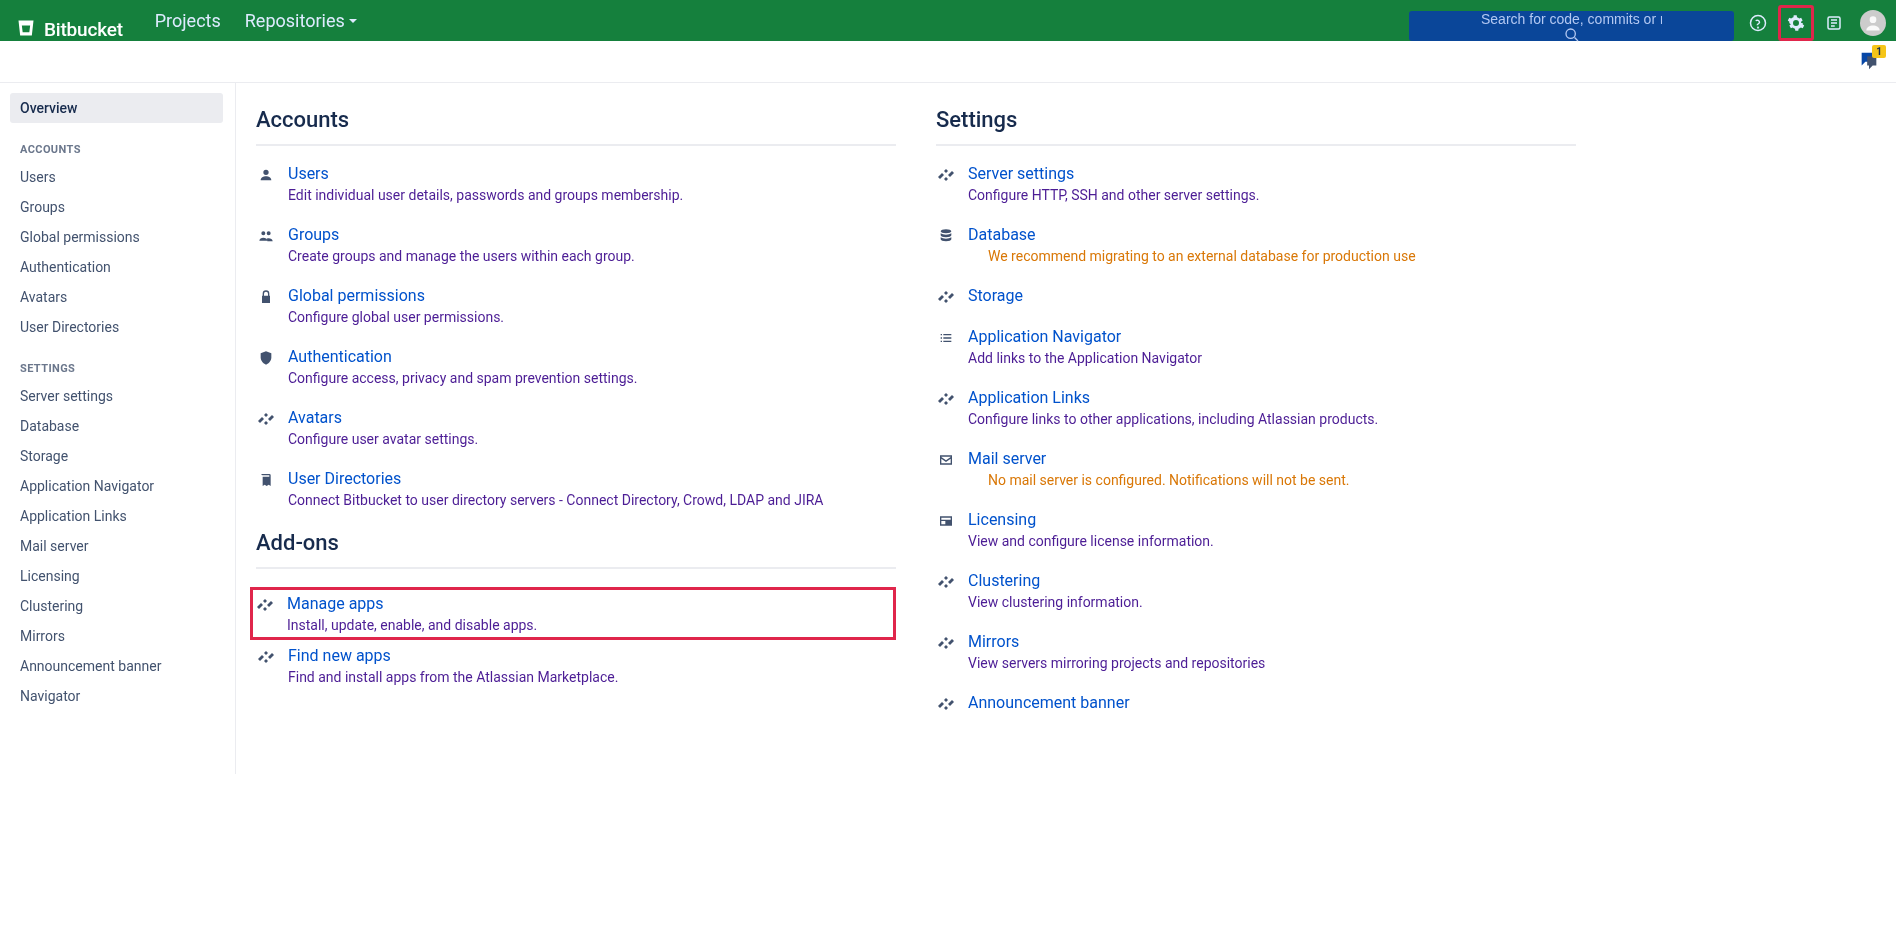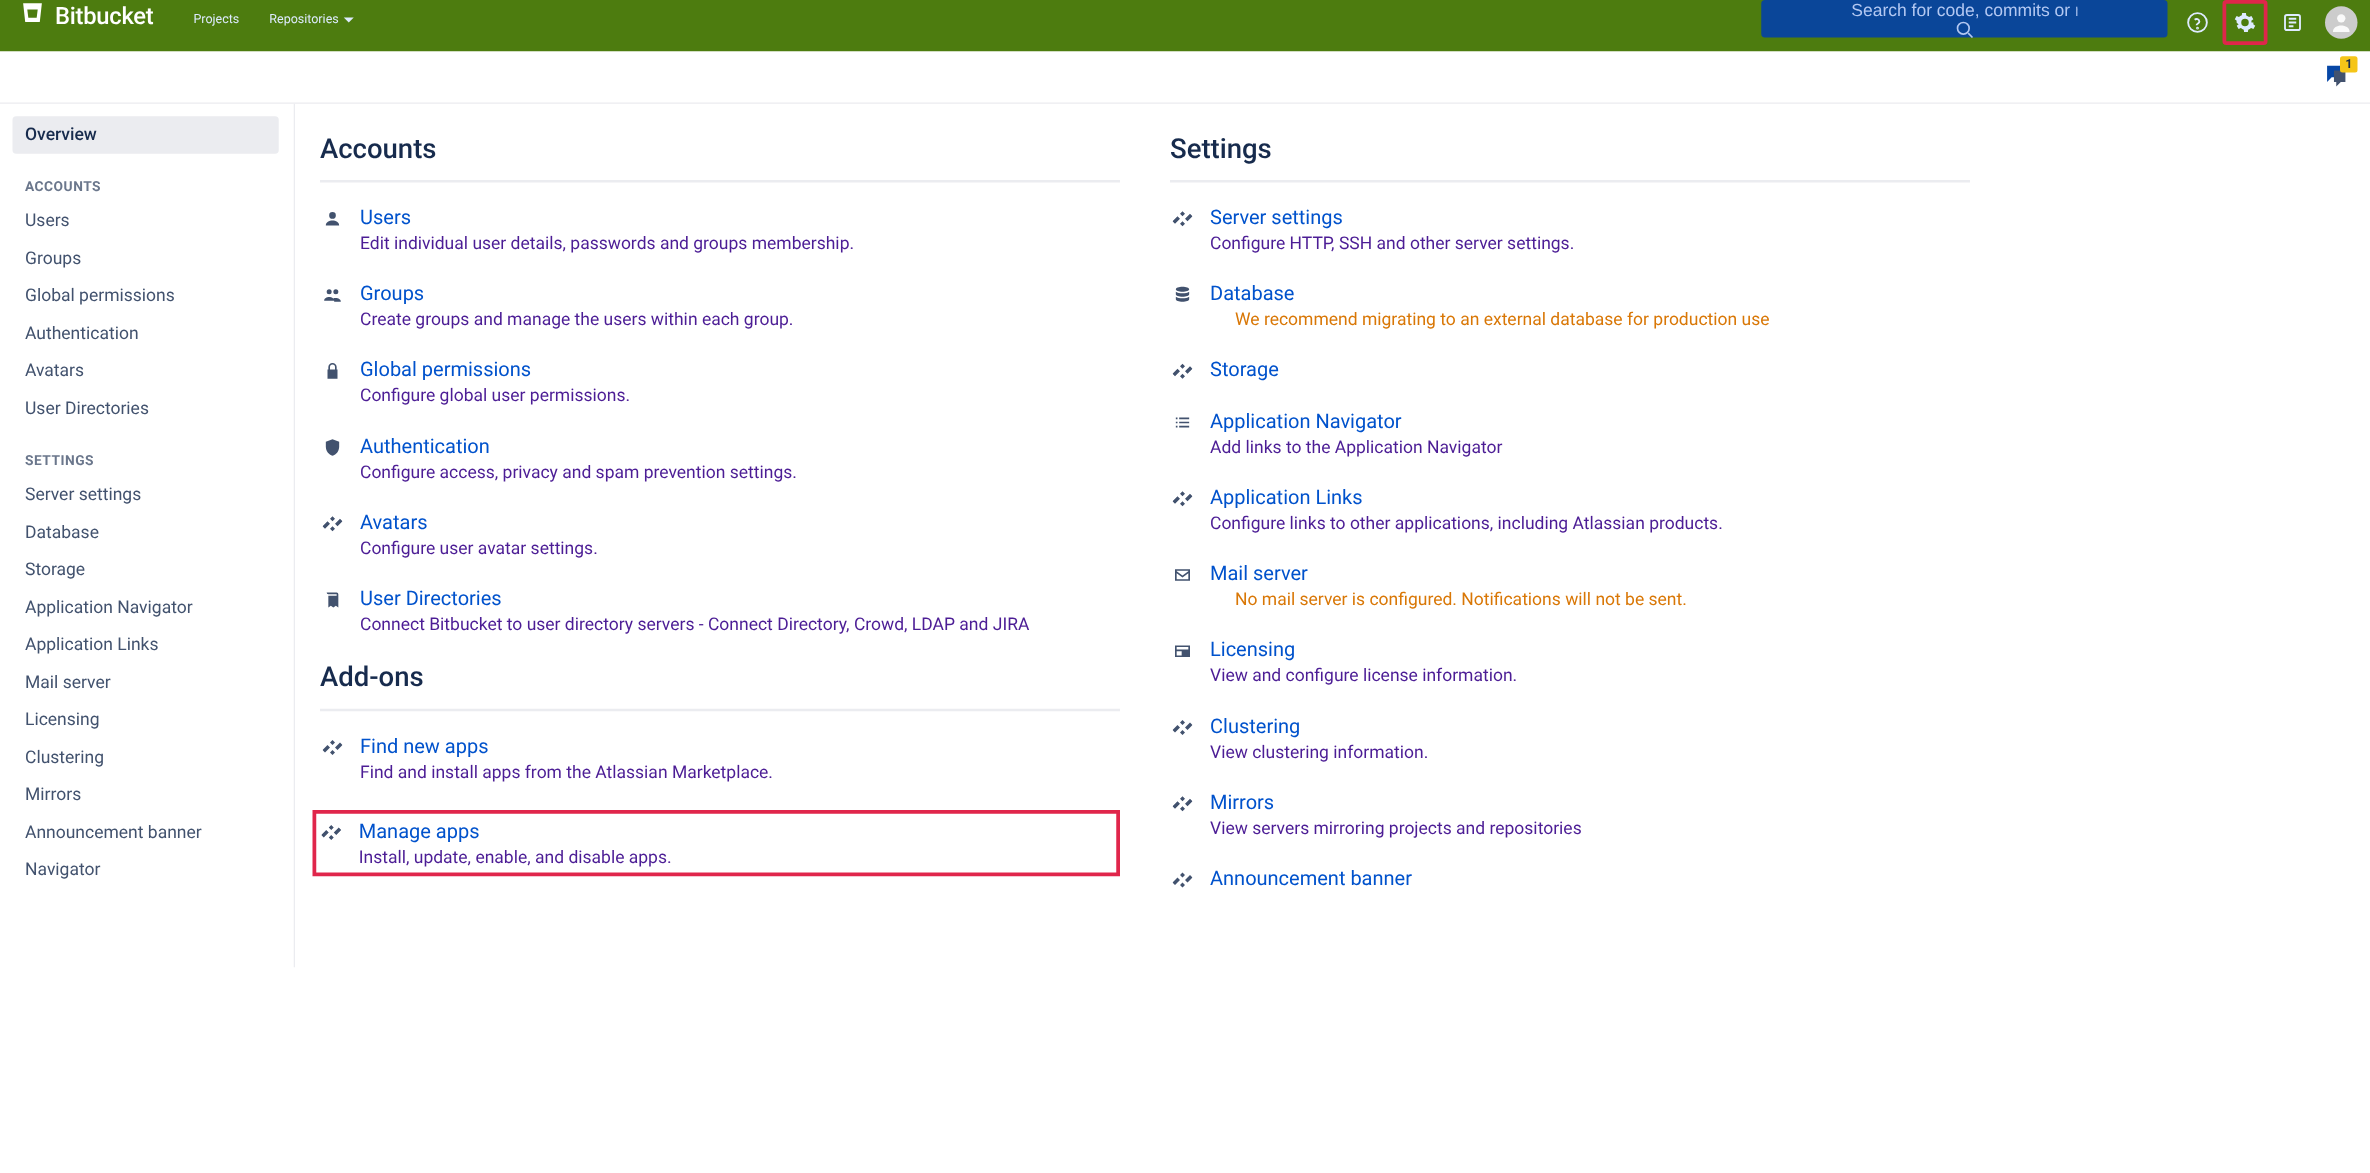--- a/index.html
+++ b/index.html
@@ -1,22 +1,22 @@
 <!DOCTYPE html>
 <html><head>
 <meta charset="utf-8">
 <style>
 * { box-sizing: border-box; margin: 0; padding: 0; }
 body { font-family: -apple-system, BlinkMacSystemFont, "Segoe UI", Roboto, sans-serif; font-size: 14px; color: #172b4d; background: #fff; }
 
-.topbar { background: #4d7c0f; height: 41px; display: flex; align-items: flex-start; padding: 0 10px; color: #fff; }
+.topbar { background: #15803d; height: 41px; display: flex; align-items: flex-end; padding: 0 10px; color: #fff; }
 .logo-wrap { display: flex; align-items: center; gap: 8px; padding: 0 6px; }
 .logo-text { font-size: 19px; font-weight: 500; letter-spacing: -0.2px; }
 .nav-links { display: flex; gap: 0; margin-left: 14px; }
-.nav-link { color: #deebff; padding: 10px 12px; font-size: 10px; cursor: pointer; display:flex; align-items:center; gap:4px;}
+.nav-link { color: #deebff; padding: 10px 12px; font-size: 18px; cursor: pointer; display:flex; align-items:center; gap:4px;}
 .spacer { flex: 1; }
 .search-box { background: #0a4699; border-radius: 3px; display:flex; align-items:center; padding: 0 8px; height: 30px; min-width: 325px; flex-direction: column; }
 .search-input { background: transparent; border: none; color: #fff; outline: none; flex:1; font-size:14px; }
 .search-input::placeholder { color: #b3c8f2; }
 .hdr-icons { display:flex; align-items:center; gap: 2px; margin-left: 6px;}
 .hdr-btn { width: 36px; height: 36px; display:flex; align-items:center; justify-content:center; cursor:pointer; color:#deebff; border-radius:3px;}
 .avatar { width: 26px; height: 26px; border-radius: 50%; background: #ccc; display:flex; align-items:center; justify-content:center; margin-left:6px; cursor:pointer;}
 .avatar svg { opacity: .9; }
 .highlight-gear { border: 3px solid #e0264b; }
 
@@ -199,40 +199,40 @@
             <svg width="16" height="16" viewBox="0 0 24 24">
               <path fill="currentColor" d="M5 3h12a2 2 0 012 2v16l-3-2-3 2-3-2-3 2V5a2 2 0 01-2-2zm2 2v2h10V5H7z"></path>
             </svg>
           </div>
           <div class="entry-body">
             <div class="entry-title">User Directories</div>
             <div class="entry-desc">Connect Bitbucket to user directory servers - Connect Directory, Crowd, LDAP and JIRA</div>
           </div>
         </div>
         <div class="section-title">Add-ons</div>
+        <div class="entry highlighted">
+          <div class="entry-icon">
+            <svg width="16" height="16" viewBox="0 0 24 24">
+              <path fill="currentColor" d="M21 6l-6 6 3 3 6-6-3-3zM3 18l6-6-3-3-6 6 3 3zm6-12l3 3 3-3-3-3-3 3zM9 18l3-3 3 3-3 3-3-3z"></path>
+            </svg>
+          </div>
+          <div class="entry-body">
+            <div class="entry-title">Manage apps</div>
+            <div class="entry-desc">Install, update, enable, and disable apps.</div>
+          </div>
+        </div>
         <div class="entry">
           <div class="entry-icon">
             <svg width="16" height="16" viewBox="0 0 24 24">
               <path fill="currentColor" d="M21 6l-6 6 3 3 6-6-3-3zM3 18l6-6-3-3-6 6 3 3zm6-12l3 3 3-3-3-3-3 3zM9 18l3-3 3 3-3 3-3-3z"></path>
             </svg>
           </div>
           <div class="entry-body">
             <div class="entry-title">Find new apps</div>
             <div class="entry-desc">Find and install apps from the Atlassian Marketplace.</div>
-          </div>
-        </div>
-        <div class="entry highlighted">
-          <div class="entry-icon">
-            <svg width="16" height="16" viewBox="0 0 24 24">
-              <path fill="currentColor" d="M21 6l-6 6 3 3 6-6-3-3zM3 18l6-6-3-3-6 6 3 3zm6-12l3 3 3-3-3-3-3 3zM9 18l3-3 3 3-3 3-3-3z"></path>
-            </svg>
-          </div>
-          <div class="entry-body">
-            <div class="entry-title">Manage apps</div>
-            <div class="entry-desc">Install, update, enable, and disable apps.</div>
           </div>
         </div>
       </div>
       <div class="col">
         <div class="section-title">Settings</div>
         <div class="entry">
           <div class="entry-icon">
             <svg width="16" height="16" viewBox="0 0 24 24">
               <path fill="currentColor" d="M21 6l-6 6 3 3 6-6-3-3zM3 18l6-6-3-3-6 6 3 3zm6-12l3 3 3-3-3-3-3 3zM9 18l3-3 3 3-3 3-3-3z"></path>
             </svg>

